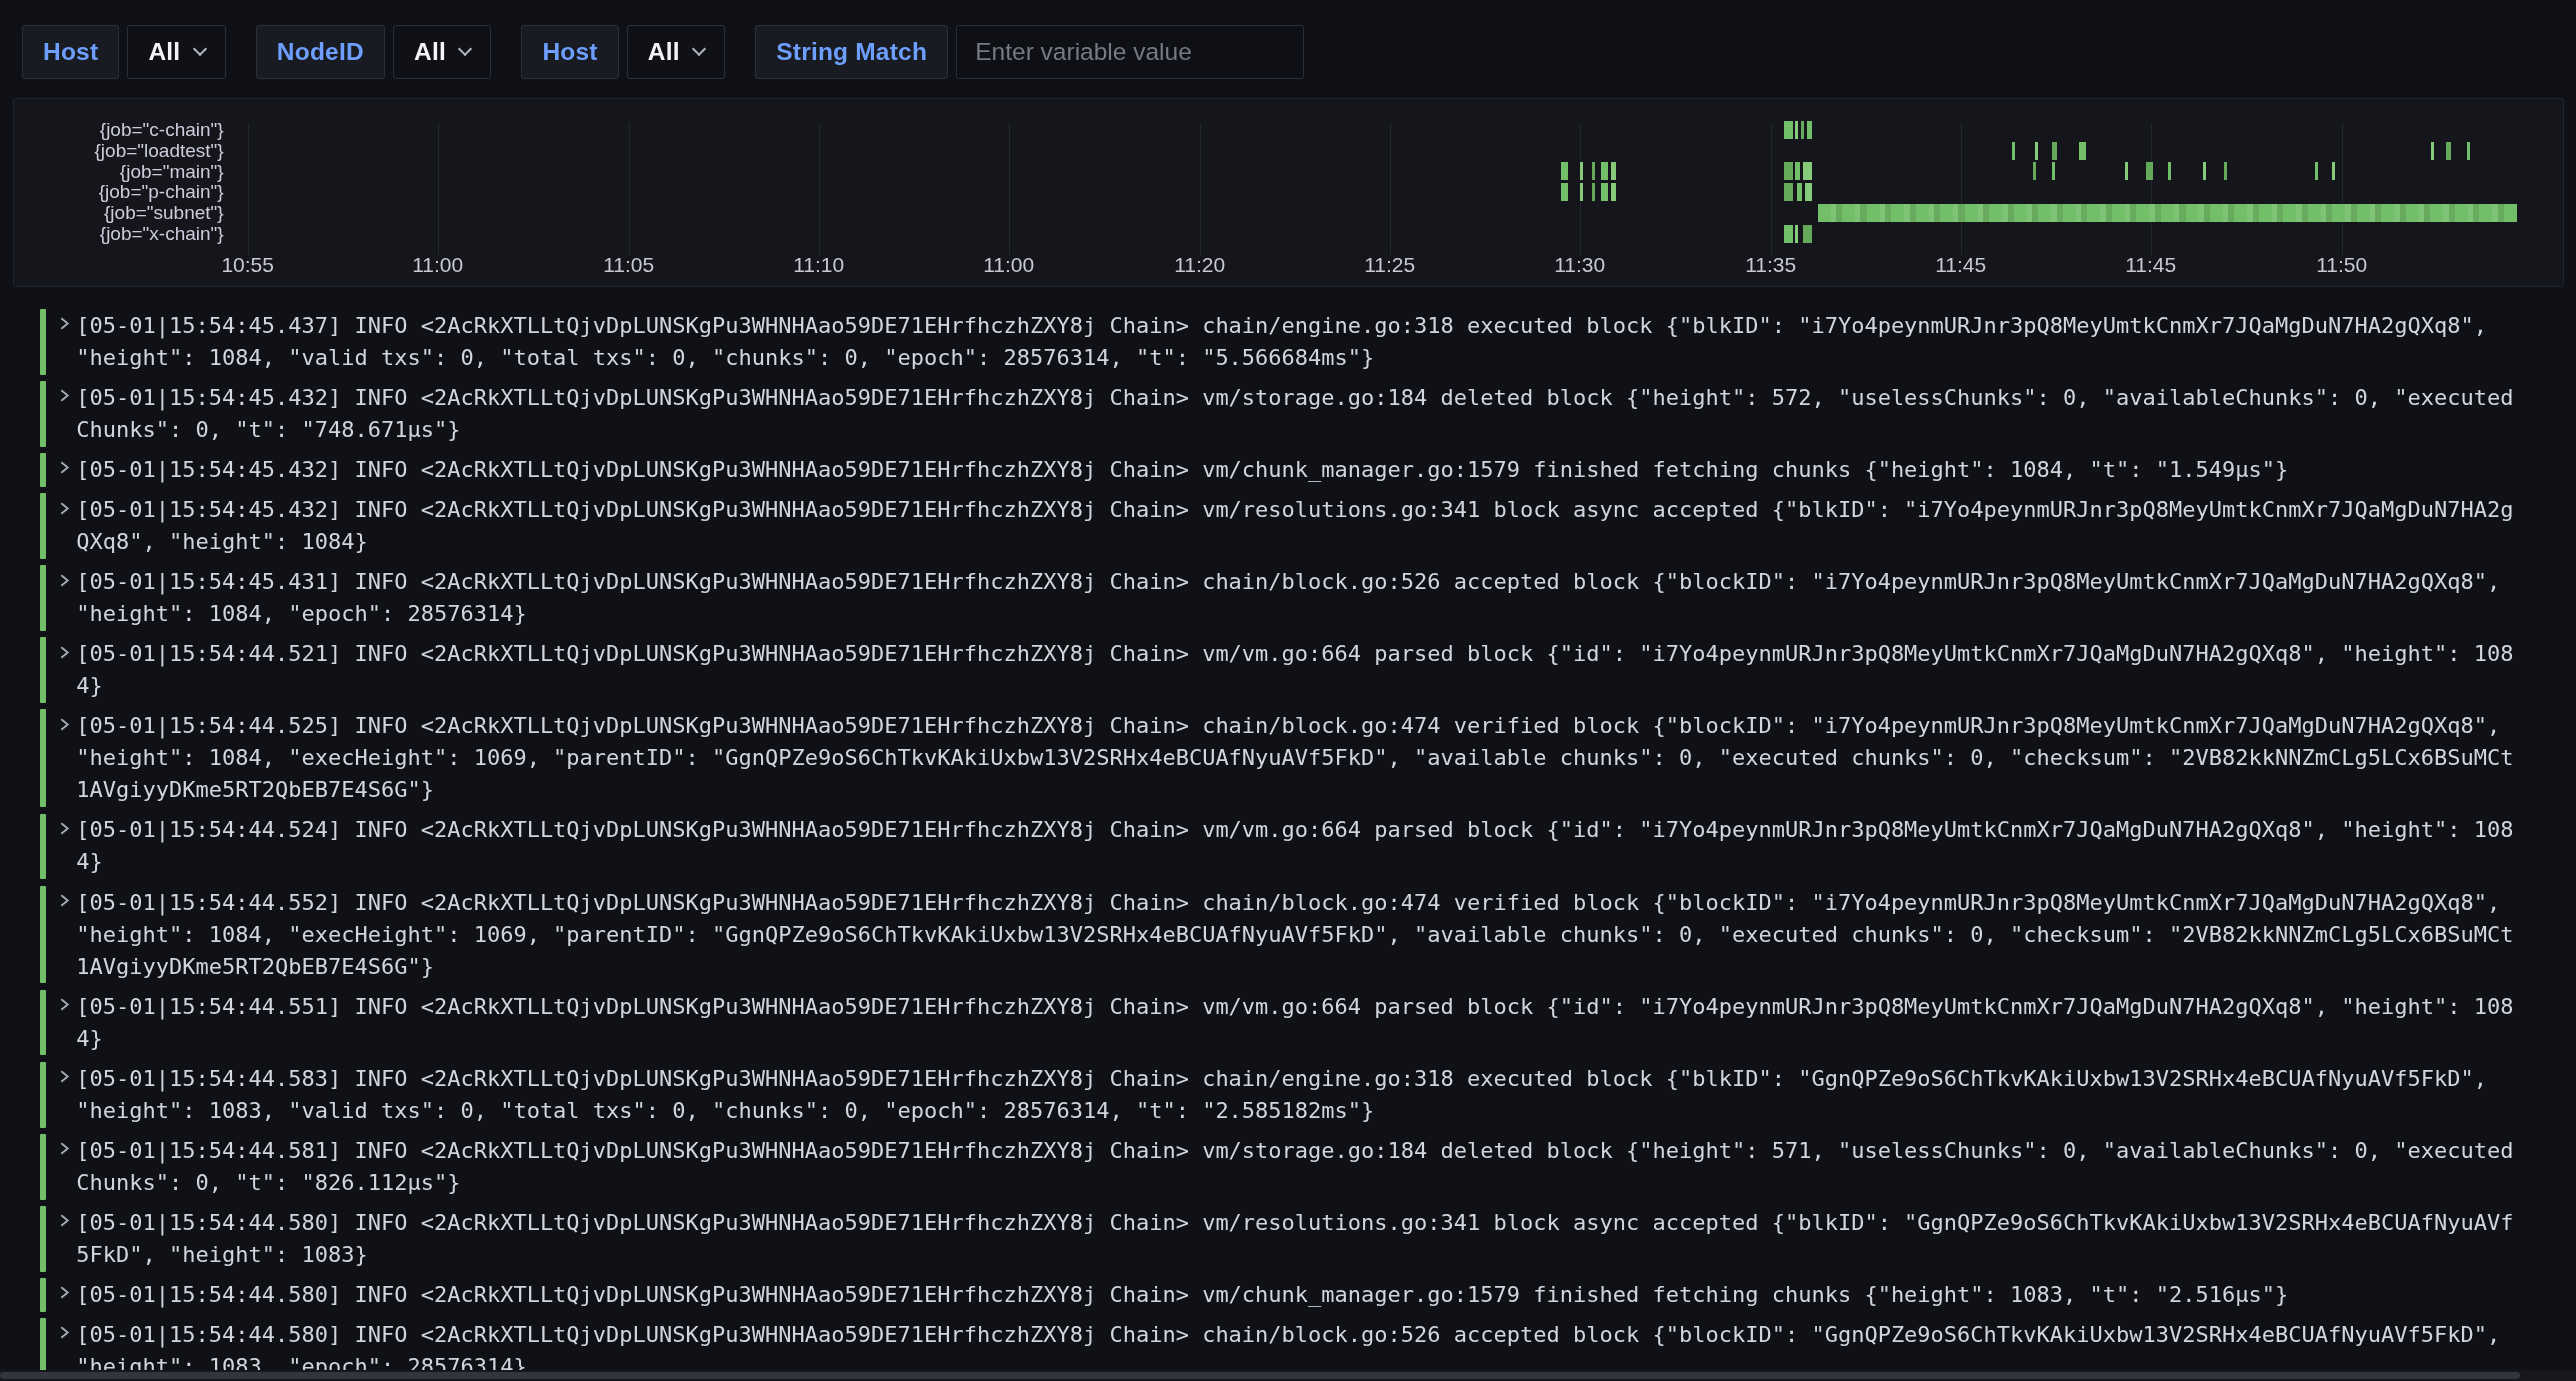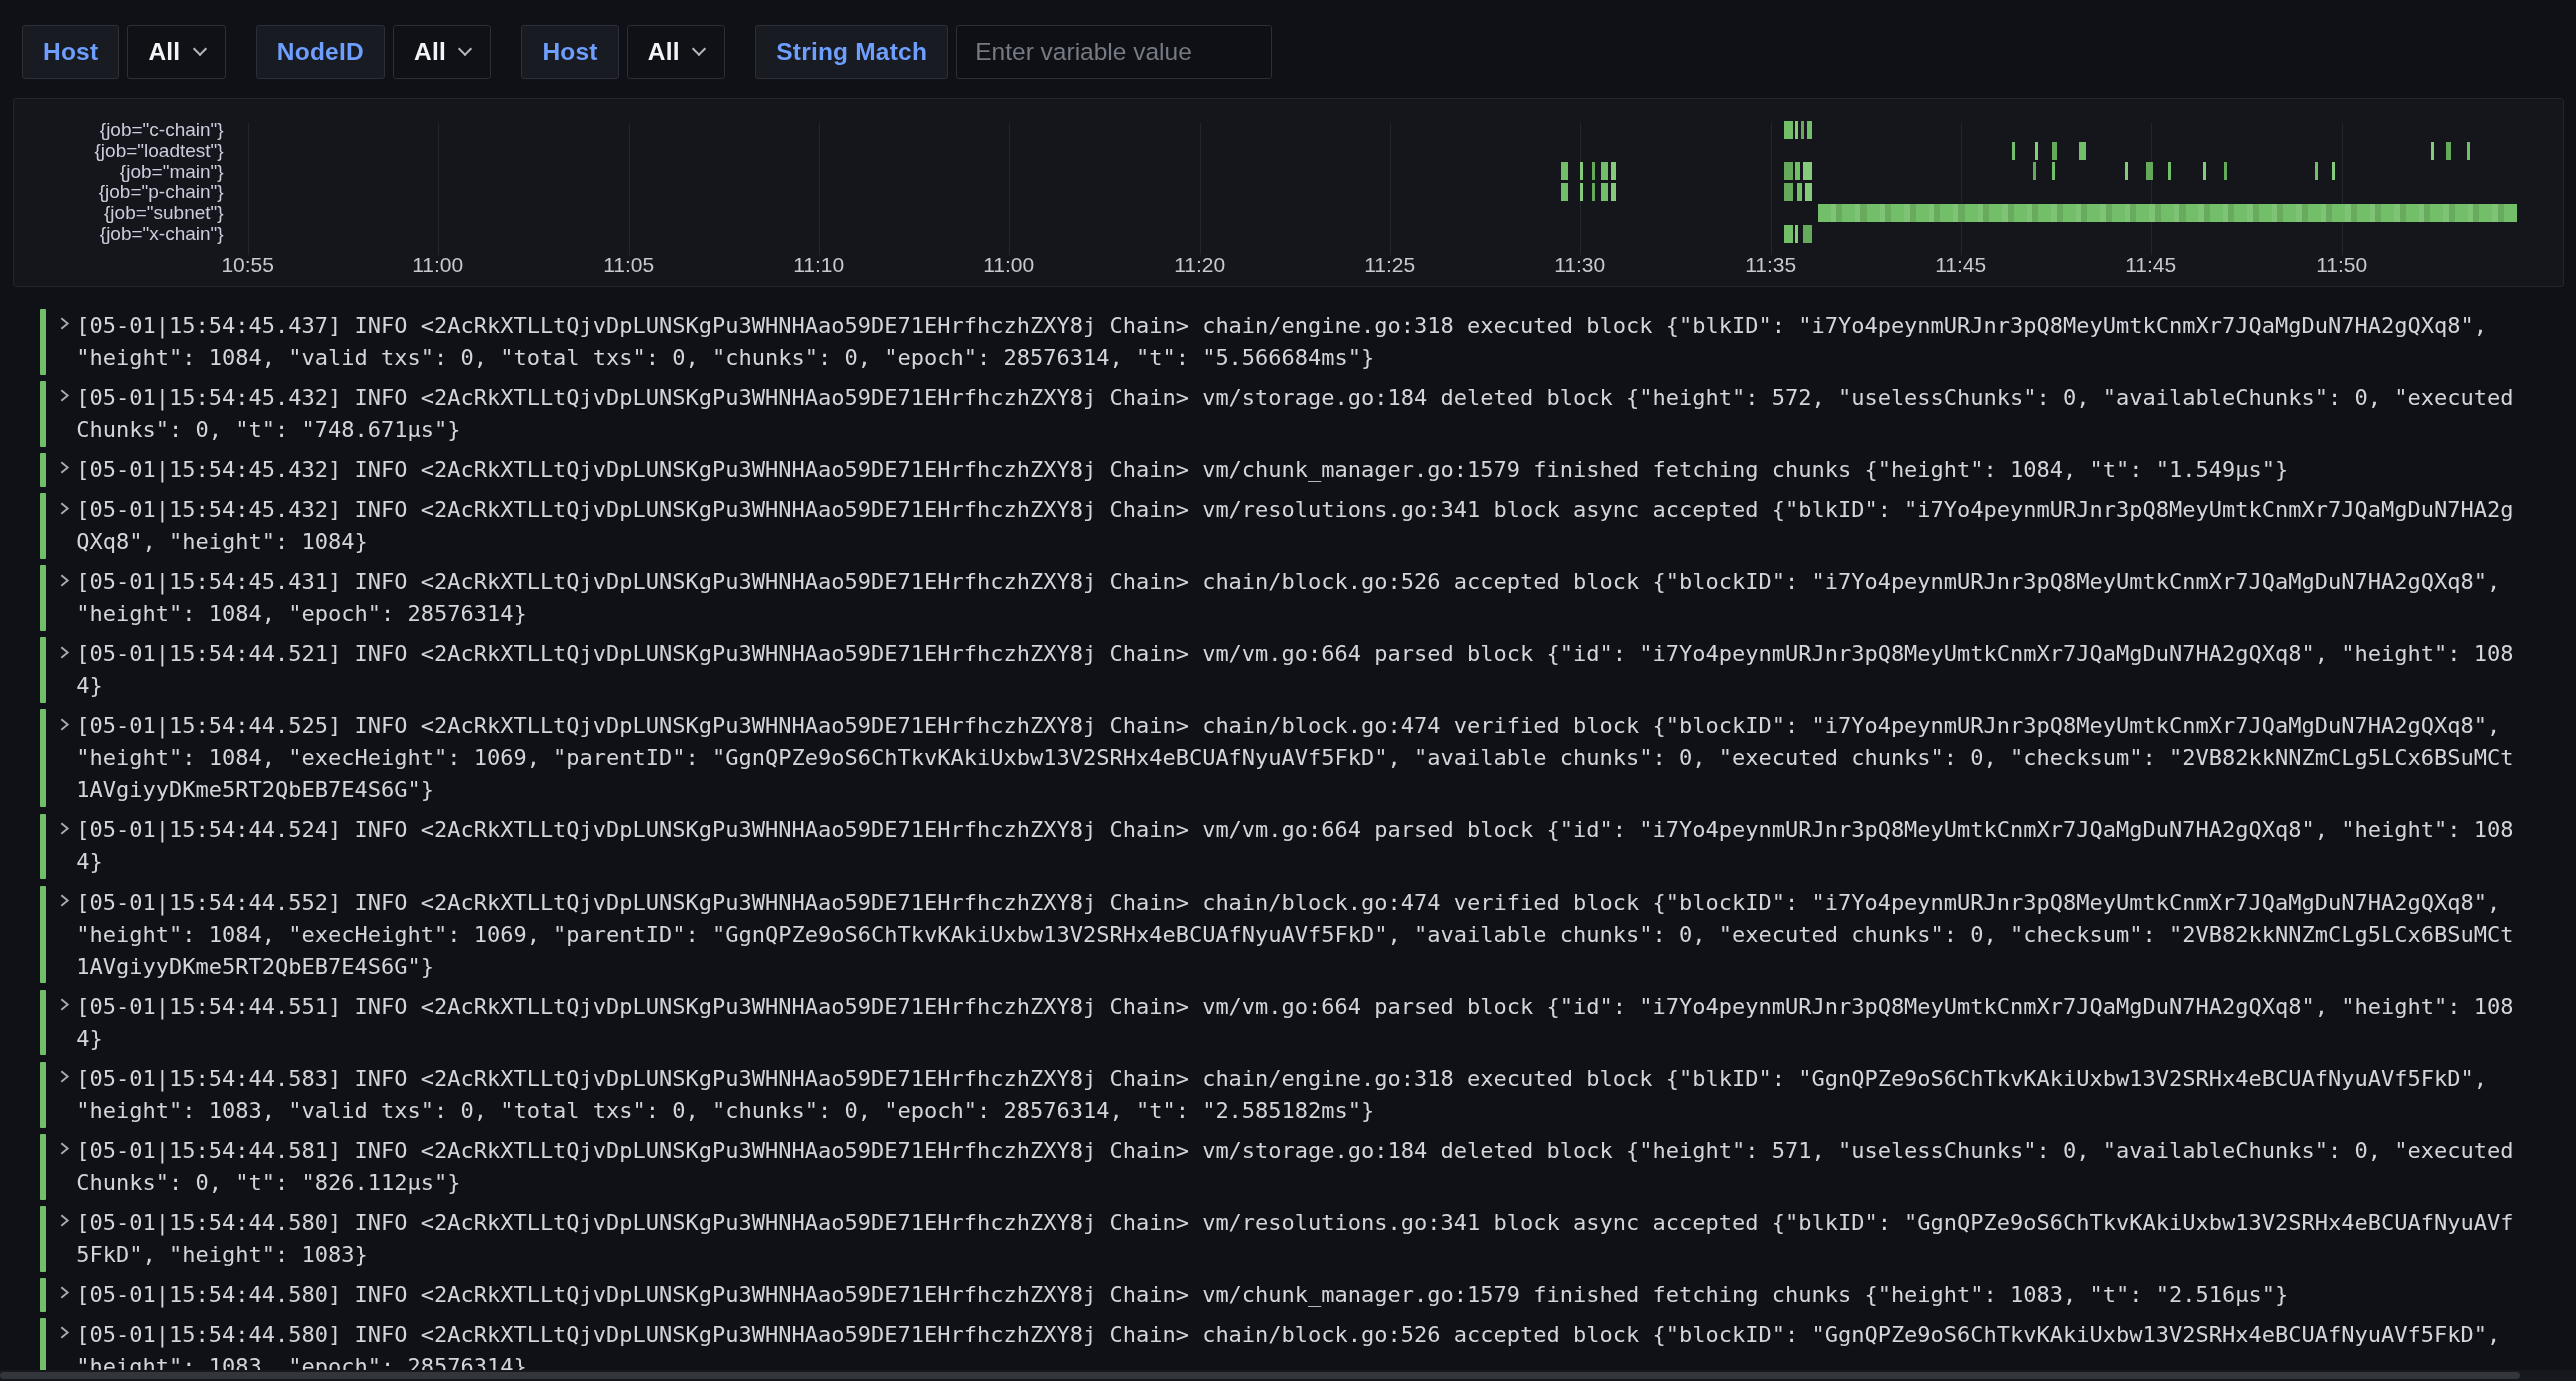--- a/index.html
+++ b/index.html
@@ -20,21 +20,21 @@
     font-size: 24.5px; font-weight: 700; letter-spacing: 0.2px;
   }
   .chip.lbl { background: #181b22; color: #6e9fff; }
   .chip.select { background: #0f1117; color: #f3f4f7; gap: 14.5px; min-width: 94px; font-weight: 700; cursor: pointer; }
   .caret {
     width: 10px; height: 10px; margin-top: -6.3px;
     border-right: 2.7px solid #b5b8bf; border-bottom: 2.7px solid #b5b8bf;
     transform: rotate(45deg);
   }
   .text-input {
-    height: 54px; width: 316px; background: #0e1015;
+    height: 54px; width: 348px; background: #0e1015;
     border: 0.9px solid #2c2f39; border-radius: 2.7px;
     color: #ccccdc; font-size: 24.5px; padding: 0 18px;
     font-family: "Liberation Sans", sans-serif; outline: none;
   }
   .text-input::placeholder { color: #767a83; }
   
   .chart-panel {
     position: absolute; left: 12.7px; top: 98px; width: 2551px; height: 189px;
     background: #15161c; border: 0.9px solid #23252e; border-radius: 2.7px;
   }

